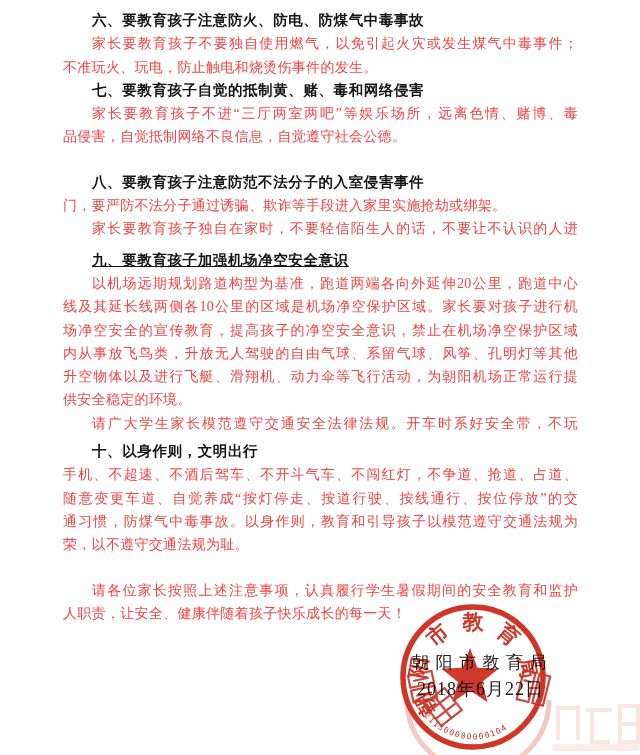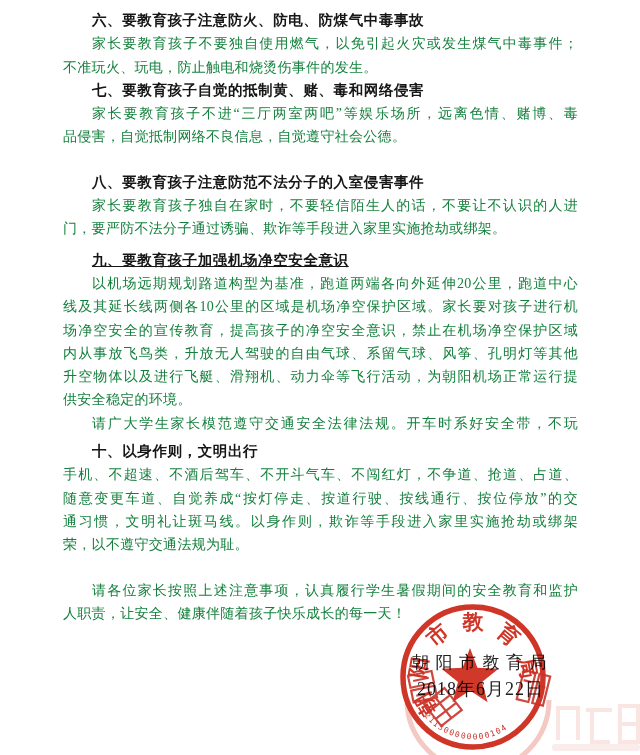--- a/index.html
+++ b/index.html
@@ -1,19 +1,19 @@
 <!DOCTYPE html>
 <html><head>
 <meta charset="utf-8">
 <style>
   html,body{margin:0;padding:0;background:#ffffff;}
   .page{position:relative;width:640px;height:755px;background:#ffffff;overflow:hidden;
         font-family:"Liberation Serif","DejaVu Serif",serif;}
   .text-col{position:absolute;left:63px;top:9px;width:515px;}
-  .ln{height:23.3px;line-height:23.3px;font-size:14px;color:#15803d;letter-spacing:.3px;
+  .ln{height:23.3px;line-height:23.3px;font-size:14px;color:#ef4444;letter-spacing:.3px;
       text-align:left;}
   .ln.ind{padding-left:29px;}
   .ln.jf{text-align:justify;text-align-last:justify;}
   .ln.h{font-family:"Liberation Sans","DejaVu Sans",sans-serif;font-weight:700;
         font-size:14.5px;color:#161616;letter-spacing:.6px;}
   .ln.mt6{margin-top:22px;}
   .ln.mt2{margin-top:8px;text-decoration:underline;}
   .ln.mt5{margin-top:5px;}
   .sig-issuer{position:absolute;left:412px;top:651px;font-size:17px;color:#1e1e1e;
       letter-spacing:6.5px;white-space:nowrap;z-index:2;}
@@ -28,34 +28,34 @@
 <div class="page">
 
   <div class="text-col">
     <div class="ln h ind">六、要教育孩子注意防火、防电、防煤气中毒事故</div>
     <div class="ln ind jf">家长要教育孩子不要独自使用燃气，以免引起火灾或发生煤气中毒事件；</div>
     <div class="ln">不准玩火、玩电，防止触电和烧烫伤事件的发生。</div>
     <div class="ln h ind">七、要教育孩子自觉的抵制黄、赌、毒和网络侵害</div>
     <div class="ln ind jf">家长要教育孩子不进“三厅两室两吧”等娱乐场所，远离色情、赌博、毒</div>
     <div class="ln">品侵害，自觉抵制网络不良信息，自觉遵守社会公德。</div>
     <div class="ln h ind mt6">八、要教育孩子注意防范不法分子的入室侵害事件</div>
+    <div class="ln">门，要严防不法分子通过诱骗、欺诈等手段进入家里实施抢劫或绑架。</div>
     <div class="ln ind jf">家长要教育孩子独自在家时，不要轻信陌生人的话，不要让不认识的人进</div>
-    <div class="ln">门，要严防不法分子通过诱骗、欺诈等手段进入家里实施抢劫或绑架。</div>
     <div class="ln h ind mt2">九、要教育孩子加强机场净空安全意识</div>
     <div class="ln ind jf">以机场远期规划路道构型为基准，跑道两端各向外延伸20公里，跑道中心</div>
     <div class="ln jf">线及其延长线两侧各10公里的区域是机场净空保护区域。家长要对孩子进行机</div>
     <div class="ln jf">场净空安全的宣传教育，提高孩子的净空安全意识，禁止在机场净空保护区域</div>
     <div class="ln jf">内从事放飞鸟类，升放无人驾驶的自由气球、系留气球、风筝、孔明灯等其他</div>
     <div class="ln jf">升空物体以及进行飞艇、滑翔机、动力伞等飞行活动，为朝阳机场正常运行提</div>
     <div class="ln">供安全稳定的环境。</div>
     <div class="ln ind jf">请广大学生家长模范遵守交通安全法律法规。开车时系好安全带，不玩</div>
     <div class="ln h ind mt5">十、以身作则，文明出行</div>
     <div class="ln jf">手机、不超速、不酒后驾车、不开斗气车、不闯红灯，不争道、抢道、占道、</div>
     <div class="ln jf">随意变更车道、自觉养成“按灯停走、按道行驶、按线通行、按位停放”的交</div>
-    <div class="ln jf">通习惯，文明礼让斑马线。以身作则，欺诈等手段进入家里实施抢劫或绑架</div>
+    <div class="ln jf">通习惯，防煤气中毒事故。以身作则，教育和引导孩子以模范遵守交通法规为</div>
     <div class="ln">荣，以不遵守交通法规为耻。</div>
     <div class="ln ind jf mt6">请各位家长按照上述注意事项，认真履行学生暑假期间的安全教育和监护</div>
     <div class="ln">人职责，让安全、健康伴随着孩子快乐成长的每一天！</div>
   </div>
 
   <div class="sig-issuer">朝阳市教育局</div>
   <div class="sig-date">2018年6月22日</div>
 
   <svg class="seal-svg" width="640" height="755" viewBox="0 0 640 755">
 

